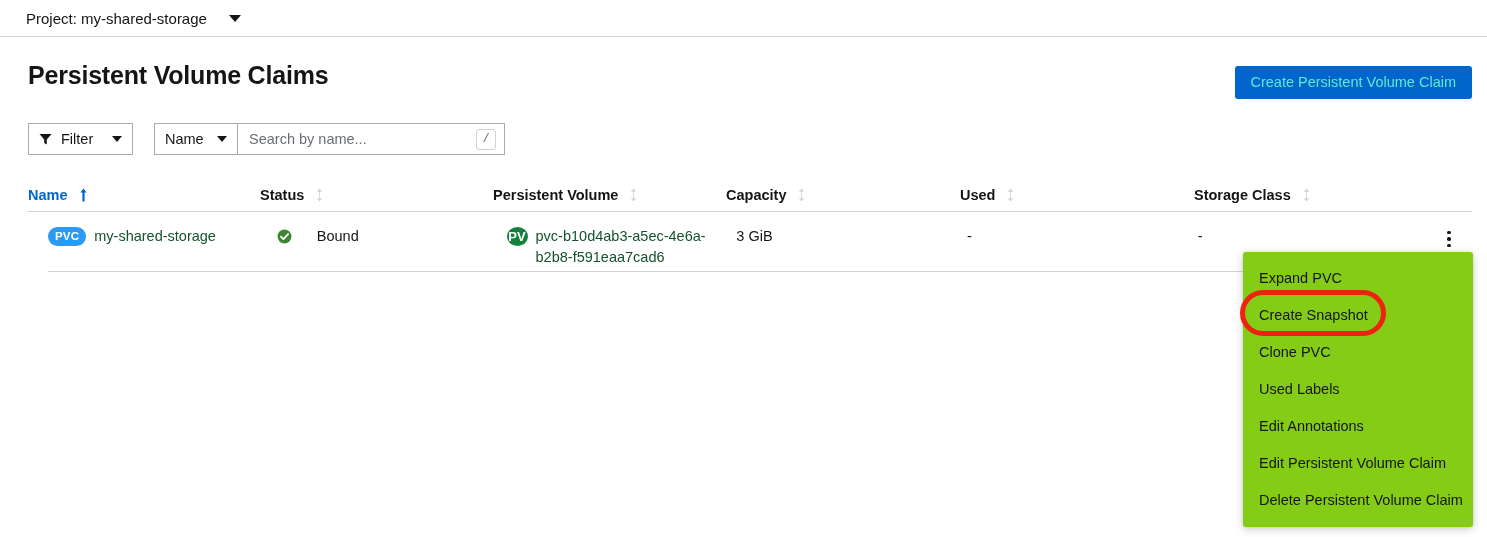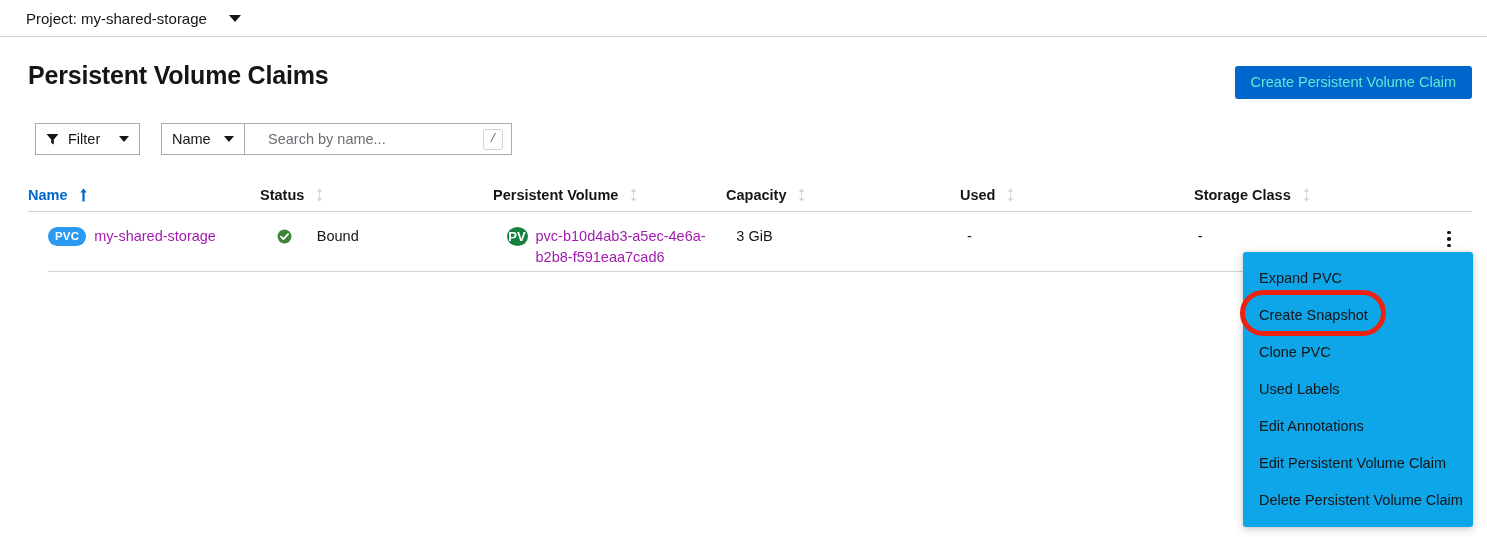--- a/index.html
+++ b/index.html
@@ -41,33 +41,33 @@
     background:#0066cc; color:#5eead4; border:none; border-radius:3px;
     font-family:"Liberation Sans", sans-serif;
     font-size:14.5px; padding:0 16px; height:33px; line-height:33px;
     cursor:pointer; white-space:nowrap;
   }
 
   
   .toolbar { position:absolute; left:28px; top:123px; display:flex; align-items:center; }
   .ctrl {
     height:32px; background:#fff; border:1px solid #aaabac;
-    display:flex; align-items:center; font-size:14.5px; color:#151515;margin-left:7px;
+    display:flex; align-items:center; font-size:14.5px; color:#151515;
   }
   .filter-ctrl { width:105px; padding:0 10px; justify-content:space-between; cursor:pointer; }
   .filter-left { display:flex; align-items:center; gap:9px; }
   .funnel { width:13px; height:13px; display:block; }
   .small-caret {
     width:0;height:0;border-left:5px solid transparent;border-right:5px solid transparent;
     border-top:6px solid #151515;
   }
   .attr-ctrl { width:84px; margin-left:21px; padding:0 10px; justify-content:space-between; cursor:pointer; }
   .search-box {
     width:268px; margin-left:-1px; padding:0 8px 0 11px;
-    justify-content:flex-end;
+    justify-content:space-between;
   }
   .search-input {
     border:none; outline:none; font-family:"Liberation Sans", sans-serif;
     font-size:14.5px; color:#151515; width:215px; background:transparent;
   }
   .search-input::placeholder { color:#6a6e73; }
   .kbd {
     border:1px solid #d2d2d2; border-radius:3px; color:#6a6e73;
     font-size:12px; width:20px; height:21px; line-height:19px; text-align:center;
     font-family:"Liberation Mono", monospace;
@@ -90,21 +90,21 @@
   .col-cap    { width:234px; }
   .col-used   { width:234px; }
   .col-sc     { width:232px; }
   .col-kebab  { width:46px; display:flex; justify-content:flex-end; }
 
   .trow {
     display:flex; align-items:flex-start; min-height:60px;
     border-bottom:1px solid #d2d2d2; padding-top:14px;margin-left:20px;
   }
   .cell { font-size:14.5px; color:#151515; line-height:21px; }
-  .link { color:#a21caf; text-decoration:none; cursor:pointer; }
+  .link { color:#14532d; text-decoration:none; cursor:pointer; }
 
   .badge-row { display:flex; align-items:flex-start; gap:8px; }
   .badge-pvc {
     flex:0 0 auto; background:#2b9af3; color:#fff; border-radius:11px;
     font-size:11.5px; font-weight:700; height:19px; line-height:19px;
     padding:0 7px; letter-spacing:0.2px; margin-top:1px;
   }
   .badge-pv {
     flex:0 0 auto; background:#15803d; color:#fff; border-radius:50%;
     font-size:13px; font-weight:700; width:21px; height:19px; line-height:19px;
@@ -118,21 +118,21 @@
   .kebab-btn {
     width:30px; height:30px; display:flex; flex-direction:column;
     align-items:center; justify-content:center; gap:3px; cursor:pointer;
     margin-right:8px; margin-top:-2px;
   }
   .kebab-btn span { width:3.5px; height:3.5px; background:#151515; border-radius:50%; display:block; }
 
   
   .dropdown {
     position:absolute; left:1243px; top:252px; width:230px;
-    background:#0ea5e9; border-radius:3px;
+    background:#84cc16; border-radius:3px;
     box-shadow: 0 2px 9px rgba(3,3,3,0.22), 0 0 2px rgba(3,3,3,0.10);
     padding:8px 0; z-index:20;
   }
   .menu-item {
     height:37px; line-height:37px; padding:0 16px;
     font-size:14.5px; color:#151515; cursor:pointer; white-space:nowrap;
   }
 
   
   .annot {

